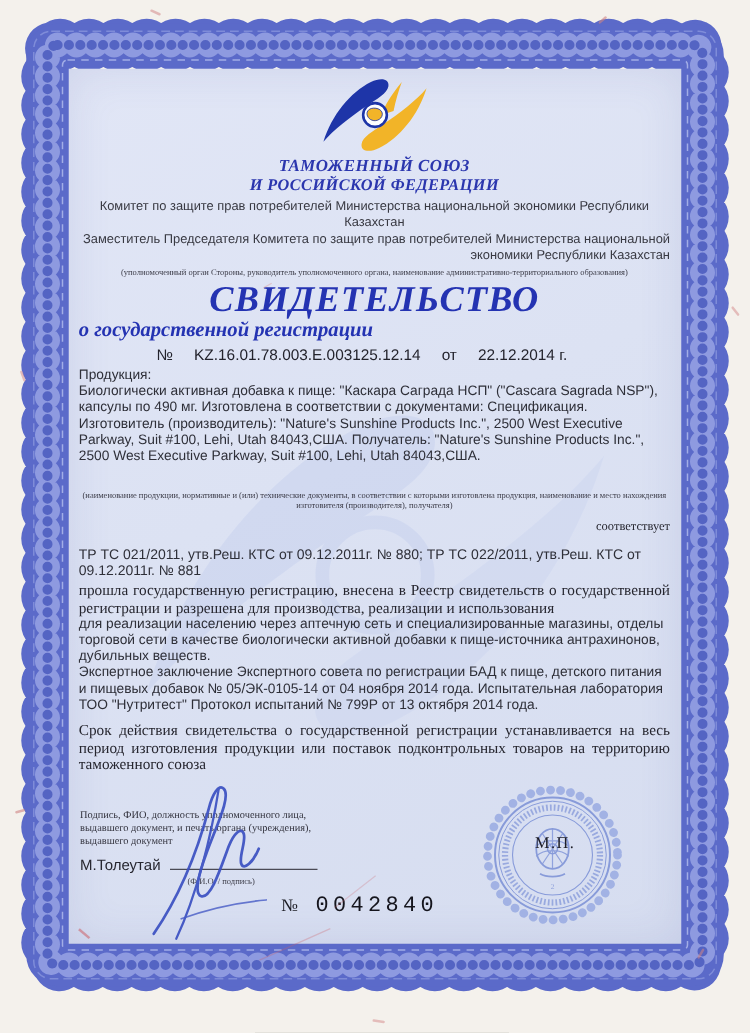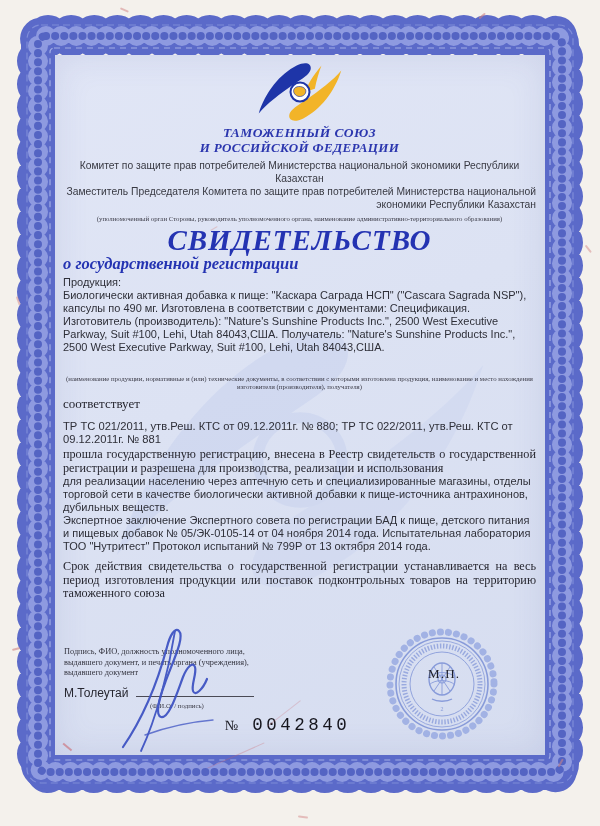--- a/index.html
+++ b/index.html
@@ -24,21 +24,21 @@
   .cert-title{font-family:"Liberation Serif","DejaVu Serif",serif;font-style:italic;font-weight:bold;
               color:#2433b2;font-size:29px;line-height:27px;text-align:center;margin-top:3px;letter-spacing:1px;}
   .cert-sub{font-family:"Liberation Serif","DejaVu Serif",serif;font-style:italic;font-weight:bold;
             color:#2433b2;font-size:16.5px;line-height:18px;margin-top:1px;}
   .num-line{font-size:12.3px;color:#23232c;text-align:center;margin-top:4px;transform:translateX(-10px);}
   .num-line .sp{display:inline-block;width:10px;}
   .body-sans{font-size:11px;line-height:13px;color:#2e2f38;margin-top:3px;}
   .body-serif{font-family:"Liberation Serif","DejaVu Serif",serif;font-size:12.2px;line-height:13.5px;
               color:#26262f;text-align:justify;}
   .caption2{margin-top:21px;}
-  .sootv{margin-top:5px;margin-bottom:-2px;font-size:13px;text-align:left;}
+  .sootv{margin-top:5px;margin-bottom:-2px;font-size:10px;text-align:right;}
   .regs{font-size:11.2px;line-height:13px;color:#2e2f38;margin-top:12px;}
   .reg-serif{margin-top:2px;}
   .basis-serif{margin-top:1px;text-indent:12px;}
   .validity{margin-top:7px;}
 
   
   .sig-block{position:absolute;left:9px;top:592px;width:252px;}
   .sig-caption{font-family:"Liberation Serif","DejaVu Serif",serif;font-size:8.3px;line-height:10.5px;color:#33333e;}
   .sig-row{margin-top:4px;white-space:nowrap;}
   .sig-name{font-size:12px;color:#26262f;}
@@ -106,20 +106,29 @@
         <div>И РОССИЙСКОЙ ФЕДЕРАЦИИ</div>
       </div>
 
       <div class="authority t-sans">Комитет по защите прав потребителей Министерства национальной экономики Республики Казахстан</div>
       <div class="authority t-sans">Заместитель Председателя Комитета по защите прав потребителей Министерства национальной экономики Республики Казахстан</div>
       <div class="tiny-caption">(уполномоченный орган Стороны, руководитель уполномоченного органа, наименование административно-территориального образования)</div>
 
       <div class="cert-title">СВИДЕТЕЛЬСТВО</div>
       <div class="cert-sub">о государственной регистрации</div>
 
+      <div class="num-line t-sans">
+        <span>№</span>
+        <span class="sp"></span>
+        <span>KZ.16.01.78.003.E.003125.12.14</span>
+        <span class="sp"></span>
+        <span>от</span>
+        <span class="sp"></span>
+        <span>22.12.2014 г.</span>
+      </div>
 
       <div class="body-sans">
         <div>Продукция:</div>
         <div>Биологически активная добавка к пище: "Каскара Саграда НСП" ("Cascara Sagrada NSP"), капсулы по 490 мг. Изготовлена в соответствии с документами: Спецификация. Изготовитель (производитель): "Nature's Sunshine Products Inc.", 2500 West Executive Parkway, Suit #100, Lehi, Utah 84043,США.  Получатель: "Nature's Sunshine Products Inc.", 2500 West Executive Parkway, Suit #100, Lehi, Utah 84043,США.</div>
       </div>
       <div class="tiny-caption caption2">(наименование продукции, нормативные и (или) технические документы, в соответствии с которыми изготовлена продукция, наименование и место нахождения изготовителя (производителя), получателя)</div>
 
       <div class="body-serif sootv">соответствует</div>
       <div class="regs t-sans">ТР ТС 021/2011, утв.Реш. КТС от 09.12.2011г. № 880; ТР ТС 022/2011, утв.Реш. КТС от 09.12.2011г. № 881</div>
 

